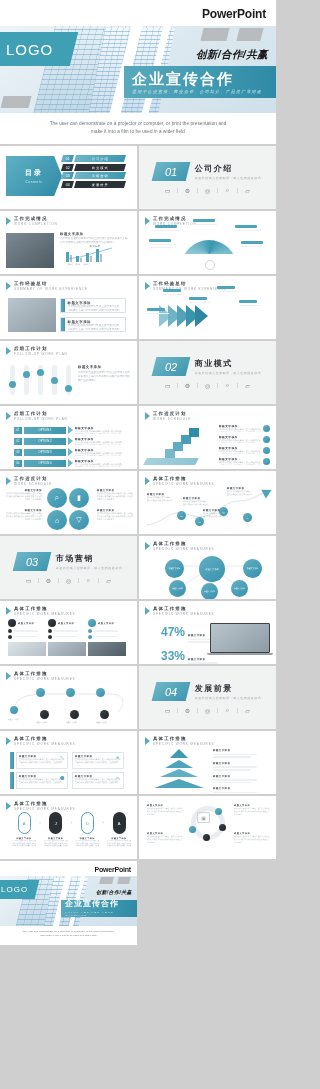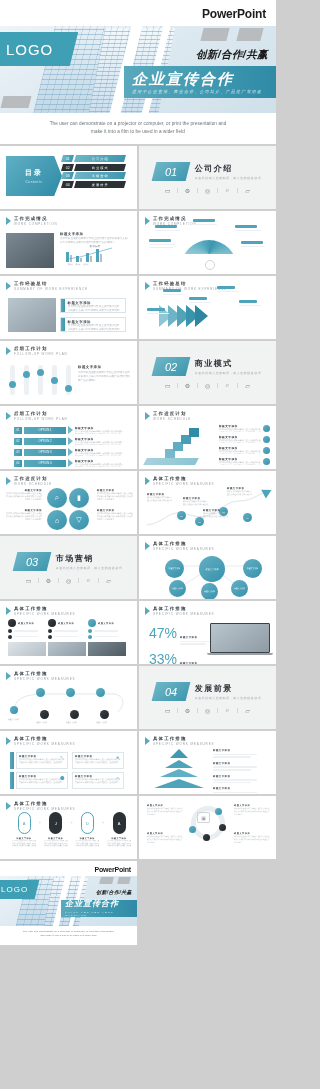--- a/index.html
+++ b/index.html
@@ -49,21 +49,21 @@
   .hb-gray3 { position:absolute; left:2px; top:70px; width:28px; height:12px; background:#b9bcbe; transform: skewX(-14deg); }
   .hb-slogan {
     position:absolute; right:8px; top:22px; font-size:10.5px; font-weight:bold;
     color:#1b1b1b; font-style: italic; letter-spacing:.4px;
   }
   .hb-titlebar {
     position:absolute; right:0; top:40px; width:152px; height:32px;
     background: linear-gradient(90deg,#5aa9bd 0%, #3f99b1 55%, #2f8aa6 100%);
     display:flex; flex-direction:column; justify-content:center; padding-left:8px;
   }
-  .hb-title { color:#fff; font-size:15px; font-weight:bold; font-style:italic; letter-spacing:2px; line-height:1; }
+  .hb-title { color:#fff; font-size:15px; font-weight:bold; letter-spacing:2px; line-height:1; }
   .hb-subtitle { color:#d9eef4; font-size:4px; letter-spacing:1.2px; margin-top:3px; font-style:italic; }
   .hero-desc {
     text-align:center; font-size:4.6px; color:#6b7277; line-height:1.75;
     padding:7px 46px 0 46px; letter-spacing:.1px;
   }
 
   
   .grid { display:grid; grid-template-columns: 1fr 1fr; gap:2px 2px; padding:2px 0 0 0; background:#cfcfcf; }
   .slide { background:#fff; height:63px; position:relative; overflow:hidden; }
 
@@ -121,21 +121,21 @@
   .toc-bar { width:50px;height:7px; transform:skewX(-16deg); display:flex;align-items:center;justify-content:center; }
   .toc-bar span { transform:skewX(16deg); font-size:3.2px; color:#fff; letter-spacing:1px; }
   .teal { background:linear-gradient(90deg,#6fb6c8,#3e97ae); }
   .dark { background:#2b3135; }
 
   
   .final { height:84px; background:#fff; position:relative; overflow:hidden; }
   .bottom-wrap { display:grid; grid-template-columns: 1fr 1fr; gap:2px; }
   .blank { background:#cfcfcf; }
 
-  .kpi { font-size:14px; color:#4ea4ba; font-weight:normal; }
+  .kpi { font-size:12px; color:#4ea4ba; font-weight:bold;margin-left:12px; }
 </style>
 </head>
 <body>
 
 <div class="page">
 
   <div class="hero">
     <div class="pptlabel">PowerPoint</div>
     <div class="hero-band">
       <div class="hb-bg"></div>

